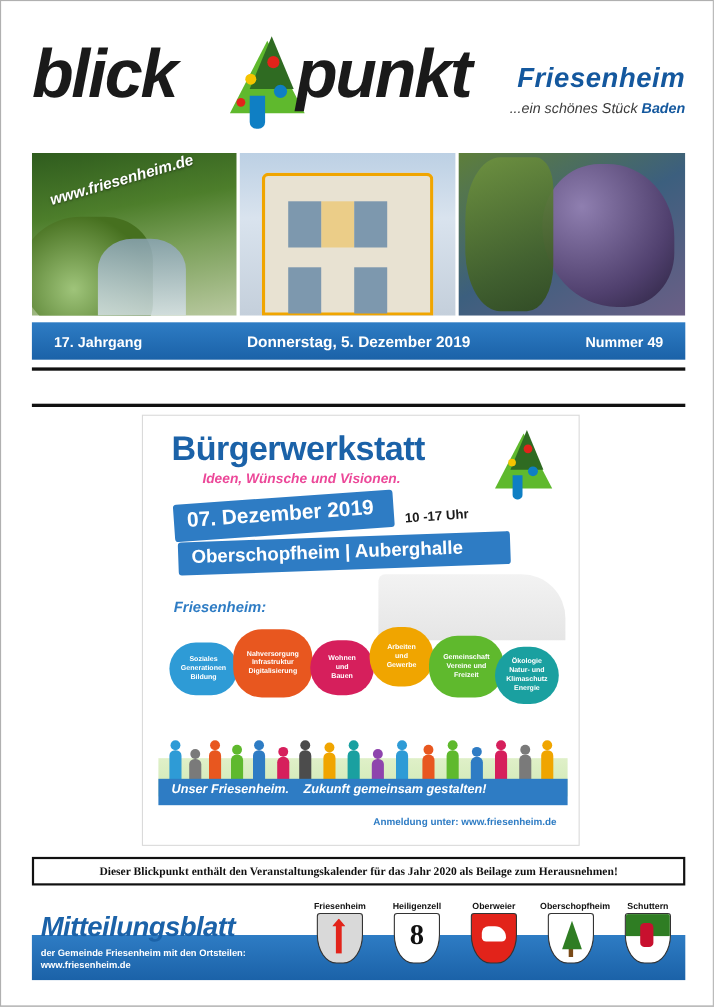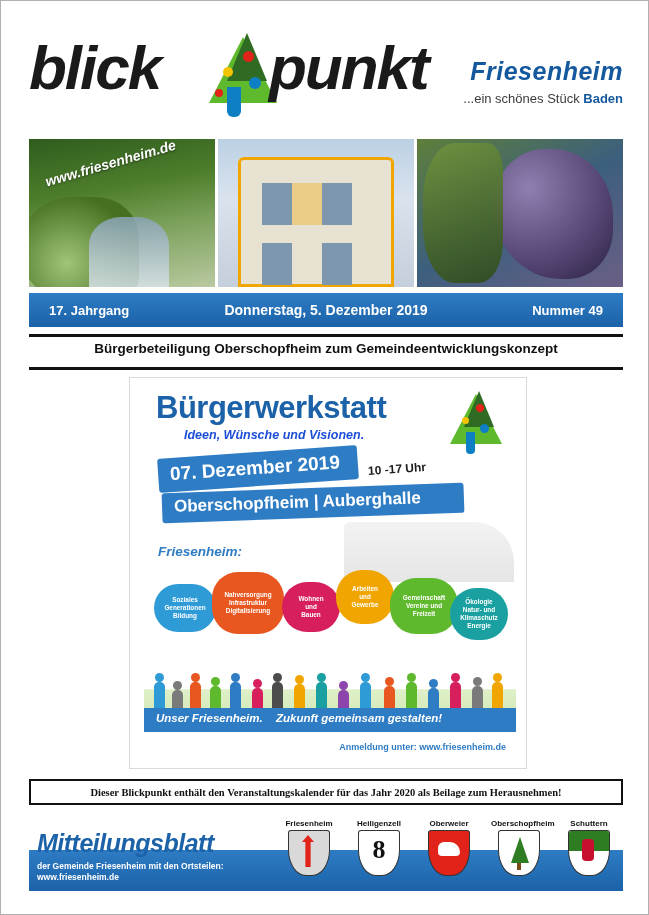--- a/index.html
+++ b/index.html
@@ -100,20 +100,21 @@
     font-style: italic;
     color: #14589e;
     letter-spacing: 0.5px;
   }
   .fr-sub {
     position: absolute;
     right: 0;
     top: 68px;
     text-align: right;
     font-size: 13px;
+    font-style: italic;
     color: #3b3b3b;
   }
   .fr-sub b { color:#14589e; }
 
   
   .photoband {
     position: absolute;
     left: 28px;
     top: 138px;
     width: 594px;
@@ -240,21 +241,21 @@
     font-size: 31px;
     font-weight: bold;
     color: #1b62a8;
     letter-spacing: -0.5px;
   }
   .p-sub {
     position: absolute;
     left: 48px; top: 44px;
     font-size: 12.5px;
     font-style: italic;
-    color: #1d4ed8;
+    color: #ec4899;
     font-weight: bold;
     text-align: right;
   }
   .p-logo {
     position: absolute;
     right: 12px; top: 4px;
     width: 66px; height: 70px;
   }
   .p-banner1 {
     position: absolute;
@@ -492,21 +493,20 @@
     <div class="ph ph3"></div>
   </div>
 
   <div class="bluebar">
     <span class="bb-left">17. Jahrgang</span>
     <span class="bb-mid">Donnerstag, 5. Dezember 2019</span>
     <span class="bb-right">Nummer 49</span>
   </div>
 
   <div class="rule-top"></div>
-  <div class="headline">Bürgerbeteiligung Oberschopfheim zum Gemeindeentwicklungskonzept</div>
   <div class="rule-bot"></div>
 
   <div class="poster">
     <div class="poster-inner">
       <div class="p-title">Bürgerwerkstatt</div>
       <div class="p-sub">Ideen, Wünsche und Visionen.</div>
 
       <div class="p-logo">
         <div class="tri" style="left:8px; top:6px; border-left:26px solid transparent; border-right:26px solid transparent; border-bottom:50px solid #5fb92d;"></div>
         <div class="tri" style="left:22px; top:3px; border-left:15px solid transparent; border-right:15px solid transparent; border-bottom:36px solid #2f6b22;"></div>

